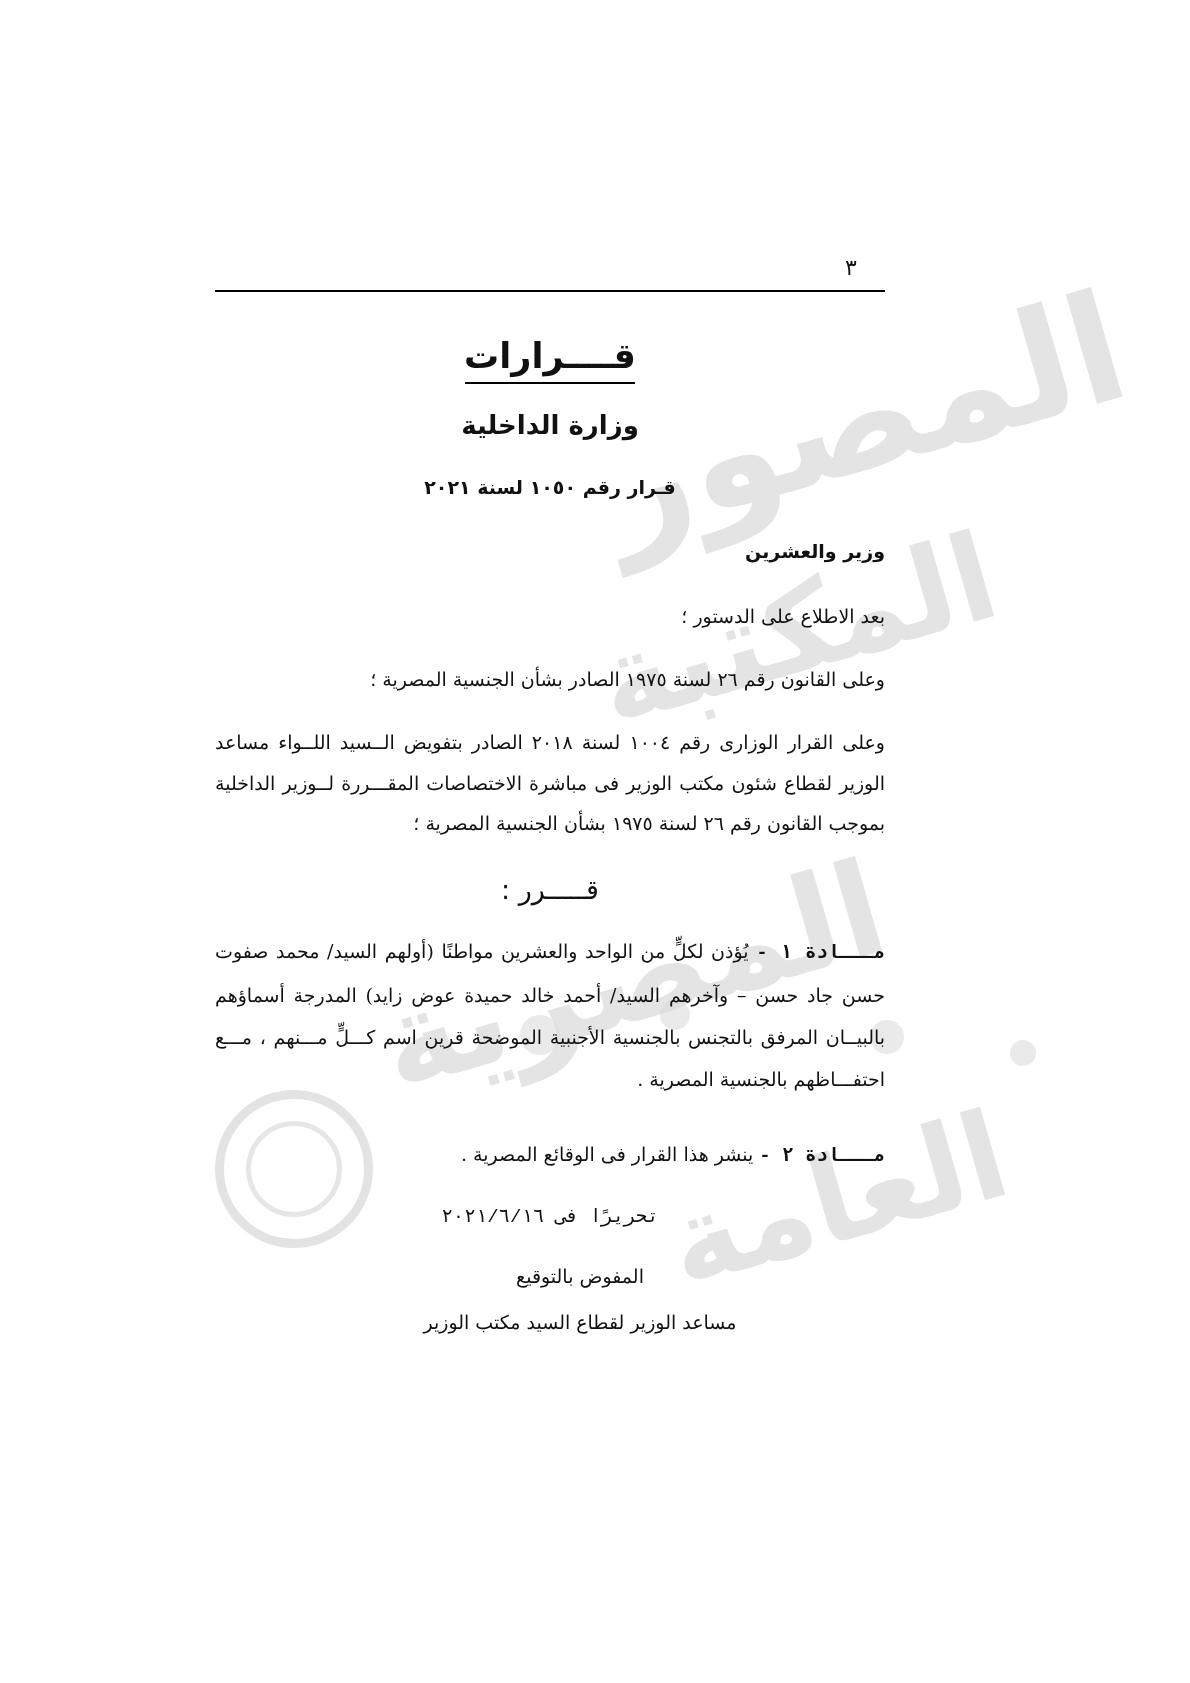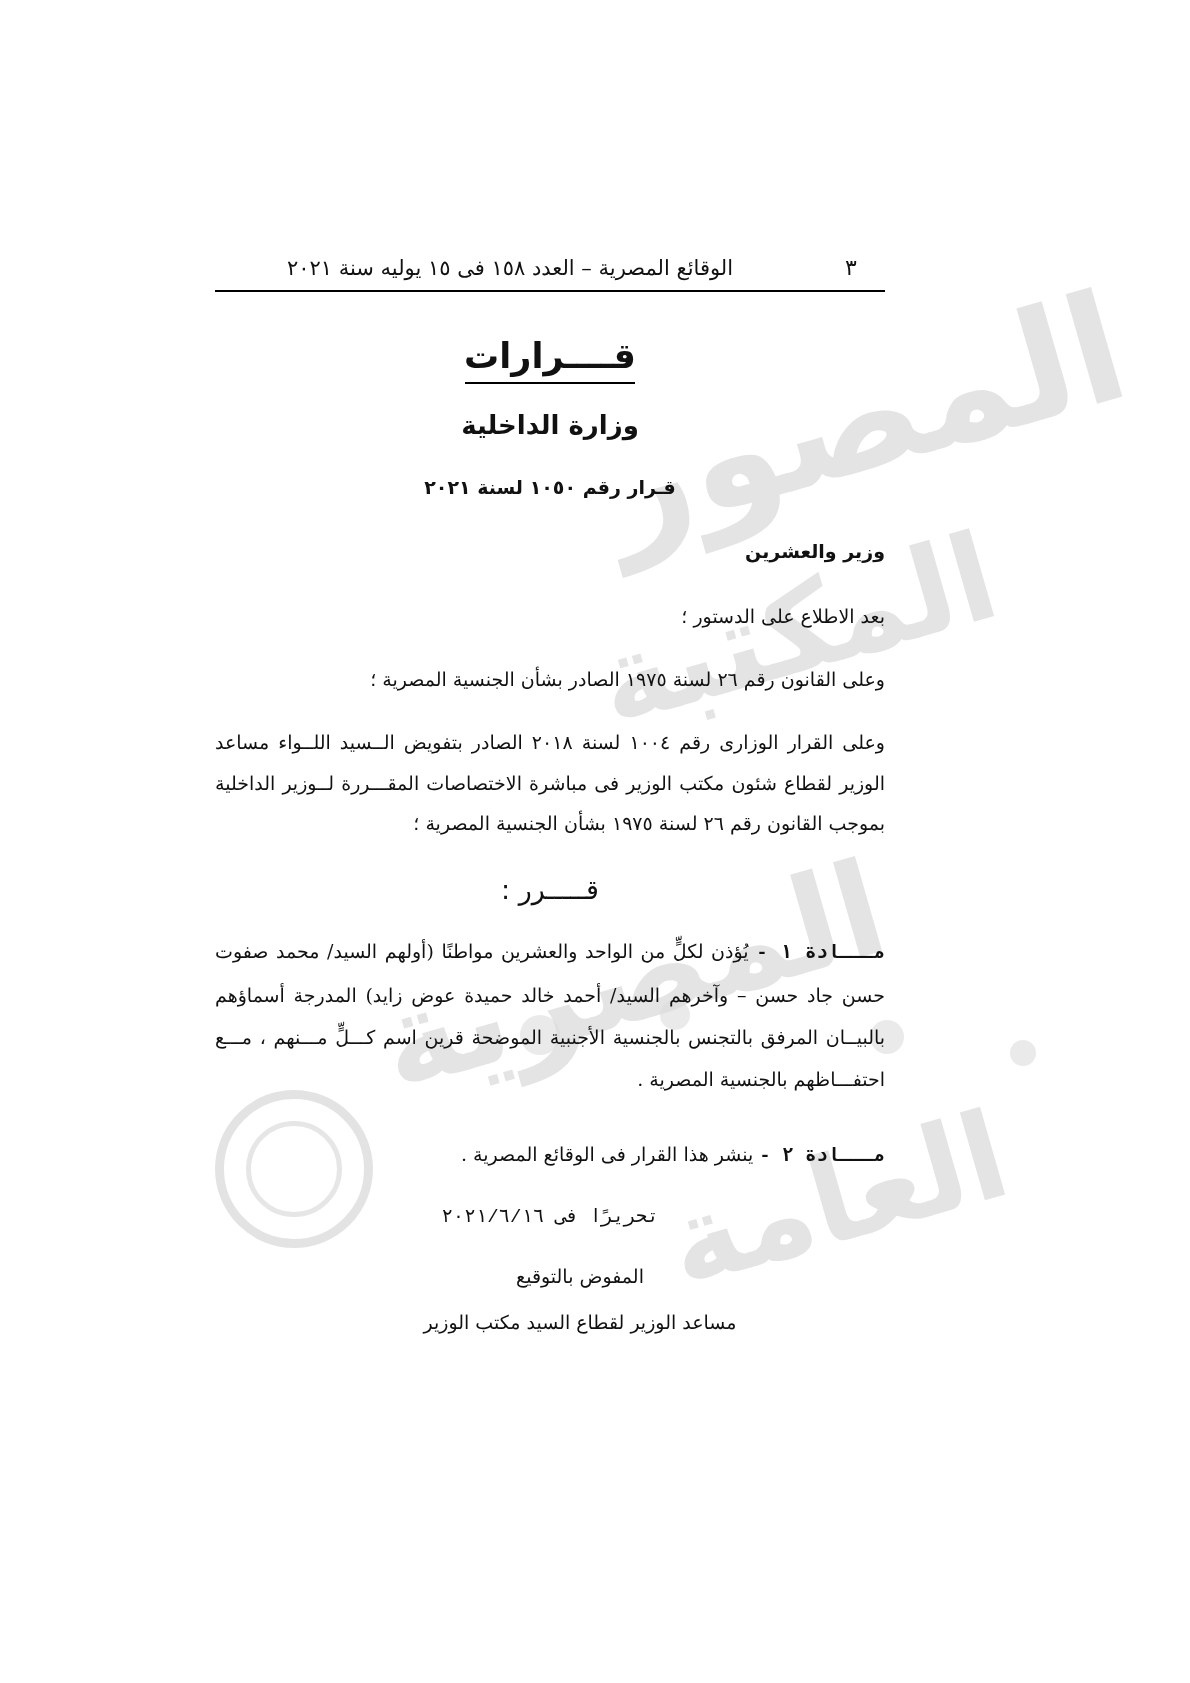--- a/index.html
+++ b/index.html
@@ -222,21 +222,20 @@
   <div class="wm-dot wm-d1"></div>
   <div class="wm-dot wm-d2"></div>
   <div class="wm-dot wm-d3"></div>
   <div class="wm-dot wm-d4"></div>
 </div>
 
 <div class="page">
 
   <div class="running-head">
     <div class="rh-page">٣</div>
-    <div class="rh-title">الوقائع المصرية – العدد ١٥٨ فى ١٥ يوليه سنة ٢٠٢١</div>
   </div>
 
   <h1 class="doc-title">قــــرارات</h1>
   <div class="doc-title-rule"></div>
 
   <div class="ministry">وزارة الداخلية</div>
 
   <div class="decree-number">قـرار رقم ١٠٥٠ لسنة ٢٠٢١</div>
 
   <div class="issuer">وزير والعشرين</div>

